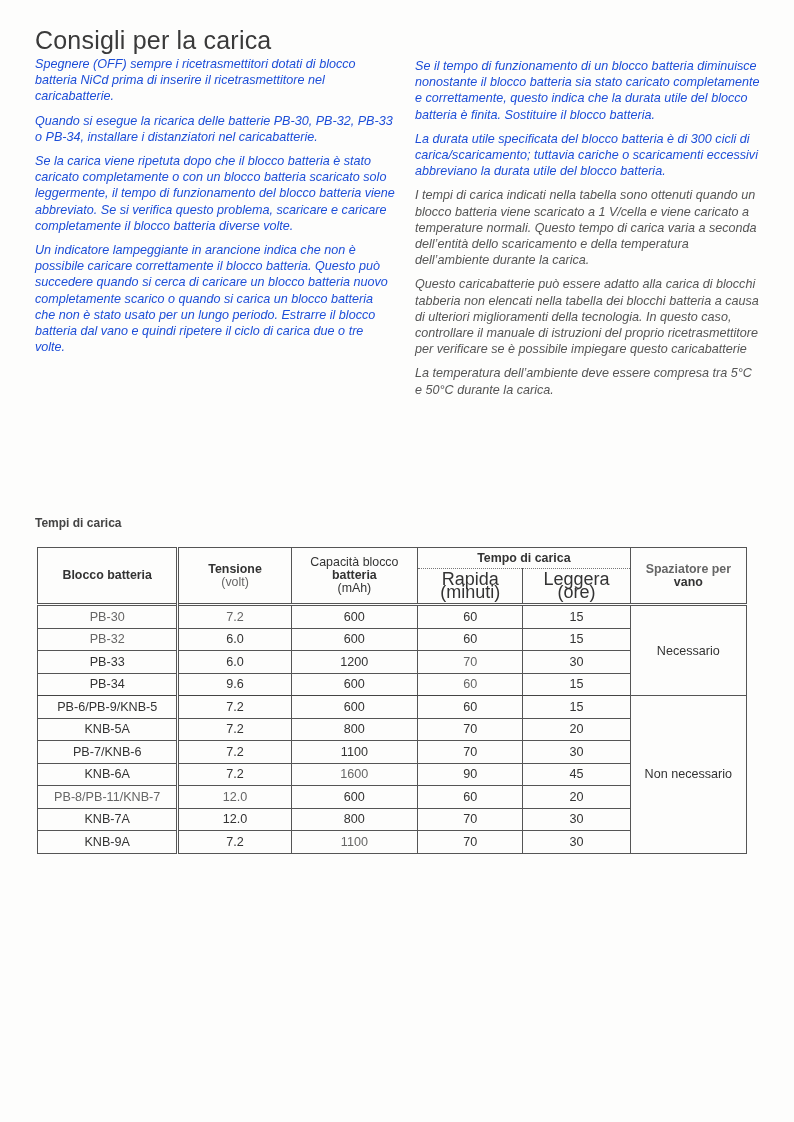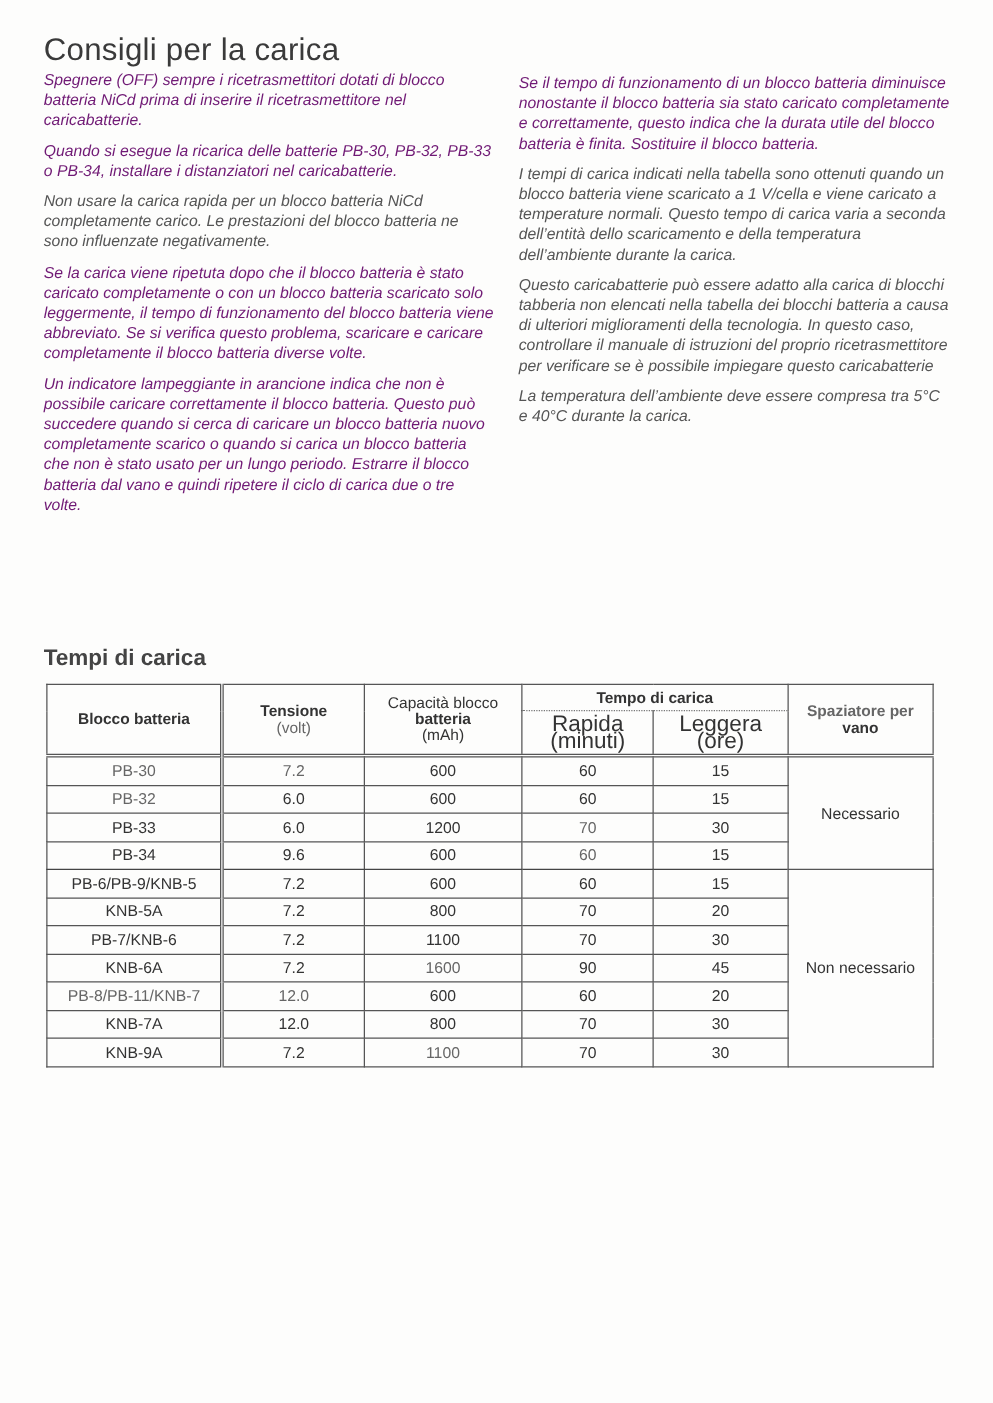--- a/index.html
+++ b/index.html
@@ -8,25 +8,25 @@
     font-family:"Liberation Sans", sans-serif; color:#2e2e2e; overflow:hidden;
   }
   .title {
     position:absolute; left:35px; top:26px; font-size:25px; color:#3a3a3a;
     margin:0; font-weight:normal; letter-spacing:0.2px;
   }
   .col { position:absolute; width:360px; }
   .col.left { left:35px; top:56px; }
   .col.right { left:415px; top:58px; width:345px; }
   .col p {
-    margin:0 0 8px 0; font-style:italic; font-size:12.6px; line-height:16.2px; color:#701a75;
+    margin:0 0 8px 0; font-style:italic; font-size:12.6px; line-height:16.2px; color:#1d4ed8;
   }
   .col p.faint { color:#555; }
   .subtitle {
-    position:absolute; left:35px; top:516px; font-size:18px; color:#444; margin:0;
+    position:absolute; left:35px; top:516px; font-size:12px; color:#444; margin:0;
   }
   table.tbl {
     position:absolute; left:37px; top:547px; width:710px;
     border-collapse:collapse; font-size:12.6px; color:#333;
   }
   .tbl td, .tbl th {
     border:1px solid #555; text-align:center; padding:0; height:21.5px;
     font-weight:normal;
   }
   .tbl th { font-weight:bold; color:#333; font-size:12.4px; line-height:13px; }
@@ -44,30 +44,30 @@
   .light { color:#666; }
 </style>
 </head>
 <body>
 
 <h1 class="title">Consigli per la carica</h1>
 
 <div class="col left">
   <p>Spegnere (OFF) sempre i ricetrasmettitori dotati di blocco batteria NiCd prima di inserire il ricetrasmettitore nel caricabatterie.</p>
   <p>Quando si esegue la ricarica delle batterie PB-30, PB-32, PB-33 o PB-34, installare i distanziatori nel caricabatterie.</p>
-  <p class="faint">Non usare la carica rapida per un blocco batteria NiCd completamente carico.  Le prestazioni del blocco batteria ne sono influenzate negativamente.</p>
   <p>Se la carica viene ripetuta dopo che il blocco batteria è stato caricato completamente o con un blocco batteria scaricato solo leggermente, il tempo di funzionamento del blocco batteria viene abbreviato.  Se si verifica questo problema, scaricare e caricare completamente il blocco batteria diverse volte.</p>
   <p>Un indicatore lampeggiante in arancione indica che non è possibile caricare correttamente il blocco batteria.  Questo può succedere quando si cerca di caricare un blocco batteria nuovo completamente scarico o quando si carica un blocco batteria che non è stato usato per un lungo periodo.  Estrarre il blocco batteria dal vano e quindi ripetere il ciclo di carica due o tre volte.</p>
 </div>
 
 <div class="col right">
   <p>Se il tempo di funzionamento di un blocco batteria diminuisce nonostante il blocco batteria sia stato caricato completamente e correttamente, questo indica che la durata utile del blocco batteria è finita.  Sostituire il blocco batteria.</p>
+  <p>La durata utile specificata del blocco batteria è di 300 cicli di carica/scaricamento; tuttavia cariche o scaricamenti eccessivi abbreviano la durata utile del blocco batteria.</p>
   <p class="faint">I tempi di carica indicati nella tabella sono ottenuti quando un blocco batteria viene scaricato a 1 V/cella e viene caricato a temperature normali.  Questo tempo di carica varia a seconda dell’entità dello scaricamento e della temperatura dell’ambiente durante la carica.</p>
   <p class="faint">Questo caricabatterie può essere adatto alla carica di blocchi tabberia non elencati nella tabella dei blocchi batteria a causa di ulteriori miglioramenti della tecnologia.  In questo caso, controllare il manuale di istruzioni del proprio ricetrasmettitore per verificare se è possibile impiegare questo caricabatterie</p>
-  <p class="faint">La temperatura dell’ambiente deve essere compresa tra 5°C e 40°C durante la carica.</p>
+  <p class="faint">La temperatura dell’ambiente deve essere compresa tra 5°C e 50°C durante la carica.</p>
 </div>
 
 <h2 class="subtitle">Tempi di carica</h2>
 
 <table class="tbl">
   <colgroup>
     <col class="c1">
       <col class="c2">
       <col class="c3">
       <col class="c4">

